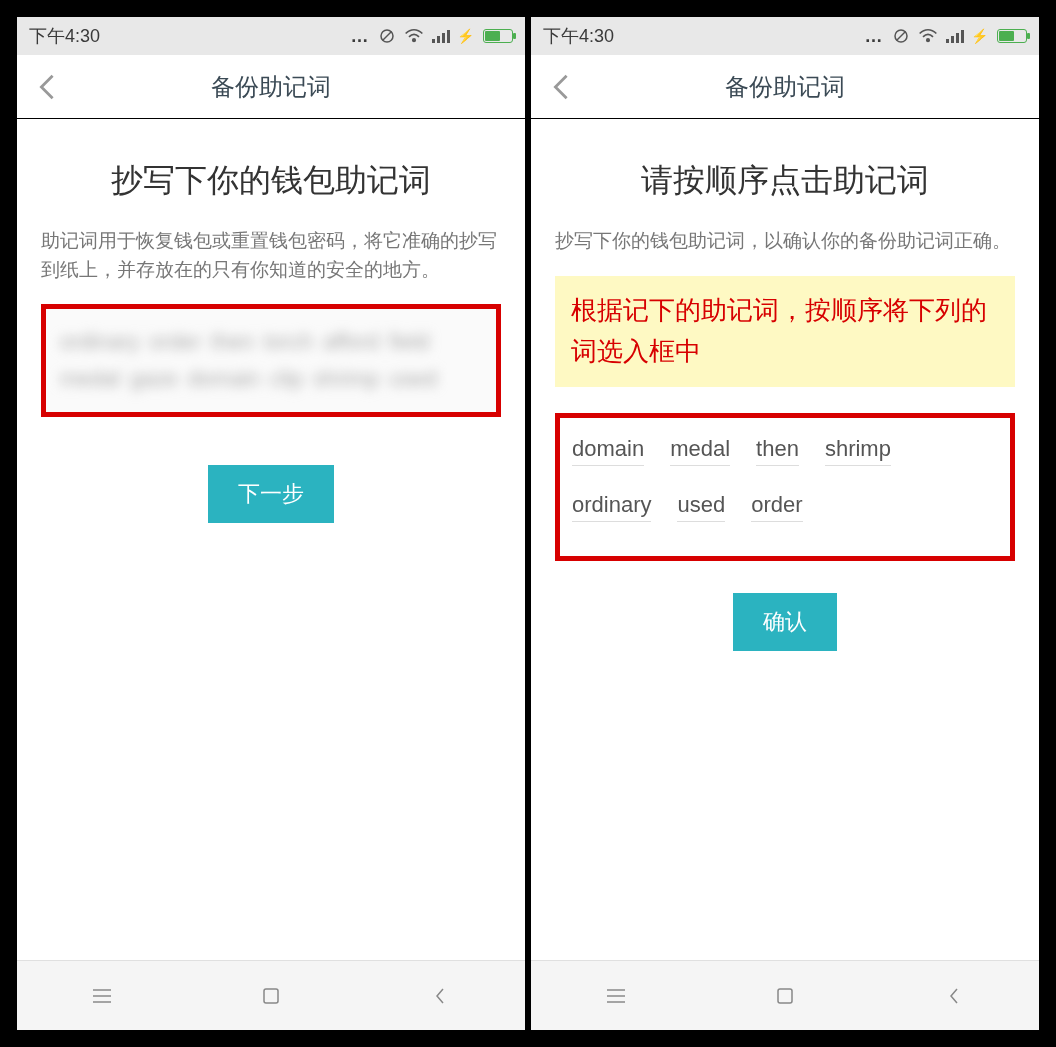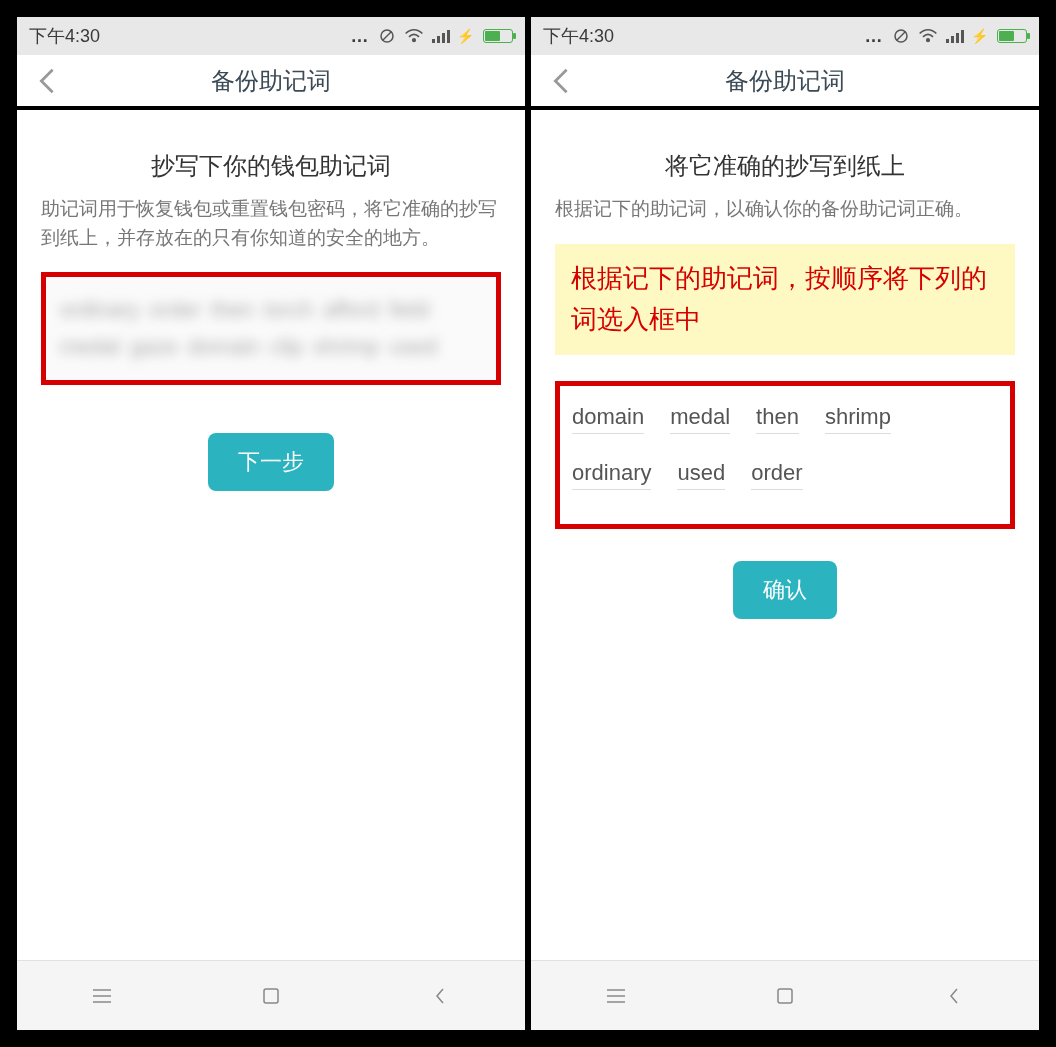--- a/index.html
+++ b/index.html
@@ -35,22 +35,22 @@
     justify-content: space-between;
     padding: 0 12px;
     font-size: 18px;
     color: #3a3a3a;
   }
   .statusbar .right { display: flex; align-items: center; gap: 8px; }
   .statusbar svg { display: block; }
   .dots { letter-spacing: 1px; font-weight: bold; }
   
   .header {
-    height: 55px;
-    border-bottom: 4px solid #000000;
+    height: 64px;
+    border-bottom: 1px solid #000000;
     display: flex;
     align-items: center;
     padding: 0 16px;
     position: relative;
   }
   .back {
     width: 28px; height: 28px;
     display:flex; align-items:center; justify-content:center;
     color:#888;
   }
@@ -60,23 +60,23 @@
     text-align: center;
     font-size: 24px;
     color: #3b4a55;
     font-weight: 500;
     pointer-events:none;
   }
   
   .content { flex: 1; padding: 40px 24px 0 24px; }
   .section-title {
     text-align: center;
-    font-size: 24px;
+    font-size: 32px;
     color: #333;
-    margin-bottom: 13px;
+    margin-bottom: 24px;
     font-weight: 400;
   }
   .section-desc {
     font-size: 19px;
     color: #777;
     line-height: 1.5;
     margin-bottom: 20px;
   }
   
   .mnemonic-box {
@@ -93,21 +93,21 @@
     word-spacing: 4px;
   }
   .next-btn-wrap { text-align: center; margin-top: 48px; }
   .btn-primary {
     display: inline-block;
     background: #2bb3c0;
     color: #fff;
     border: none;
     padding: 14px 30px;
     font-size: 22px;
-    border-radius: 8px;
+    border-radius: 0;
     cursor: pointer;
   }
   .annotation {
     margin-top: 40px;
     font-size: 28px;
     color: #d70000;
     line-height: 1.75;
   }
   
   .anno-box {
@@ -259,22 +259,22 @@
     <div class="header">
       <span class="back">
         <svg width="18" height="28" viewBox="0 0 12 20" fill="none" stroke="#999" stroke-width="2">
             <polyline points="10,2 2,10 10,18"></polyline>
           </svg>
       </span>
       <div class="header-title">备份助记词</div>
     </div>
 
     <div class="content">
-      <div class="section-title">将它准确的抄写到纸上</div>
-      <div class="section-desc">根据记下的助记词，以确认你的备份助记词正确。</div>
+      <div class="section-title">请按顺序点击助记词</div>
+      <div class="section-desc">抄写下你的钱包助记词，以确认你的备份助记词正确。</div>
 
       <div class="anno-box">根据记下的助记词，按顺序将下列的词选入框中</div>
 
       <div class="words-frame">
         <div class="word-row">
           <span class="word-chip">domain</span>
           <span class="word-chip">medal</span>
           <span class="word-chip">then</span>
           <span class="word-chip">shrimp</span>
         </div>

